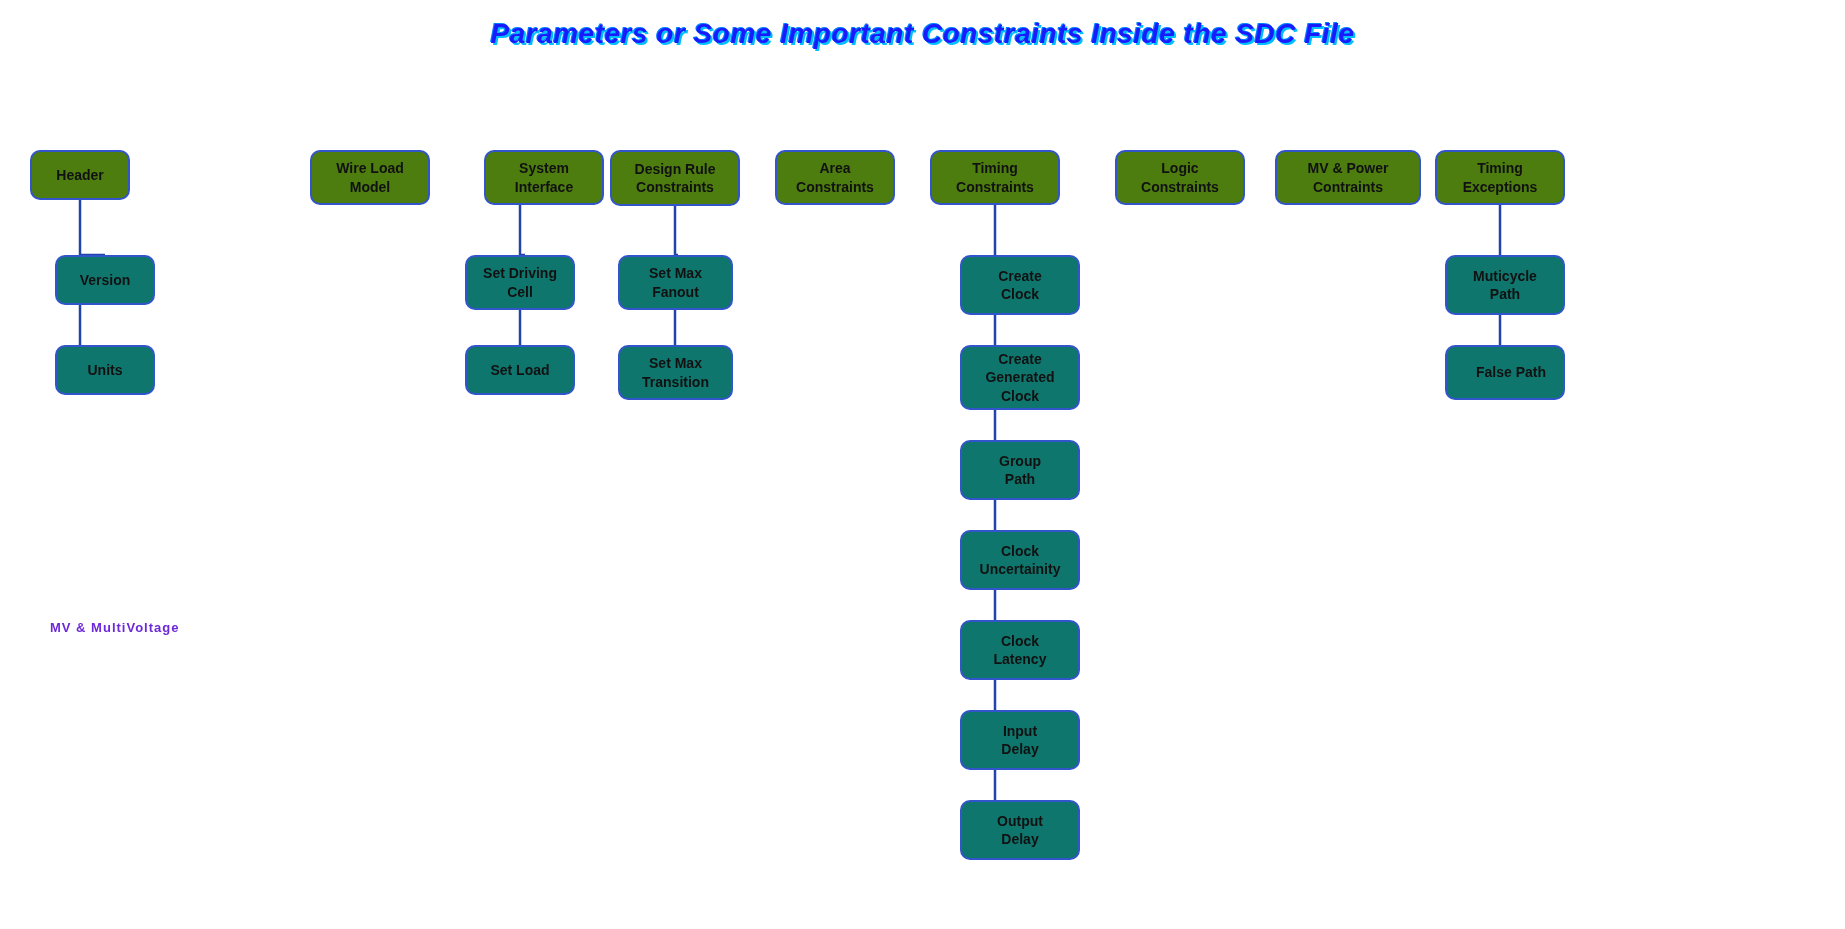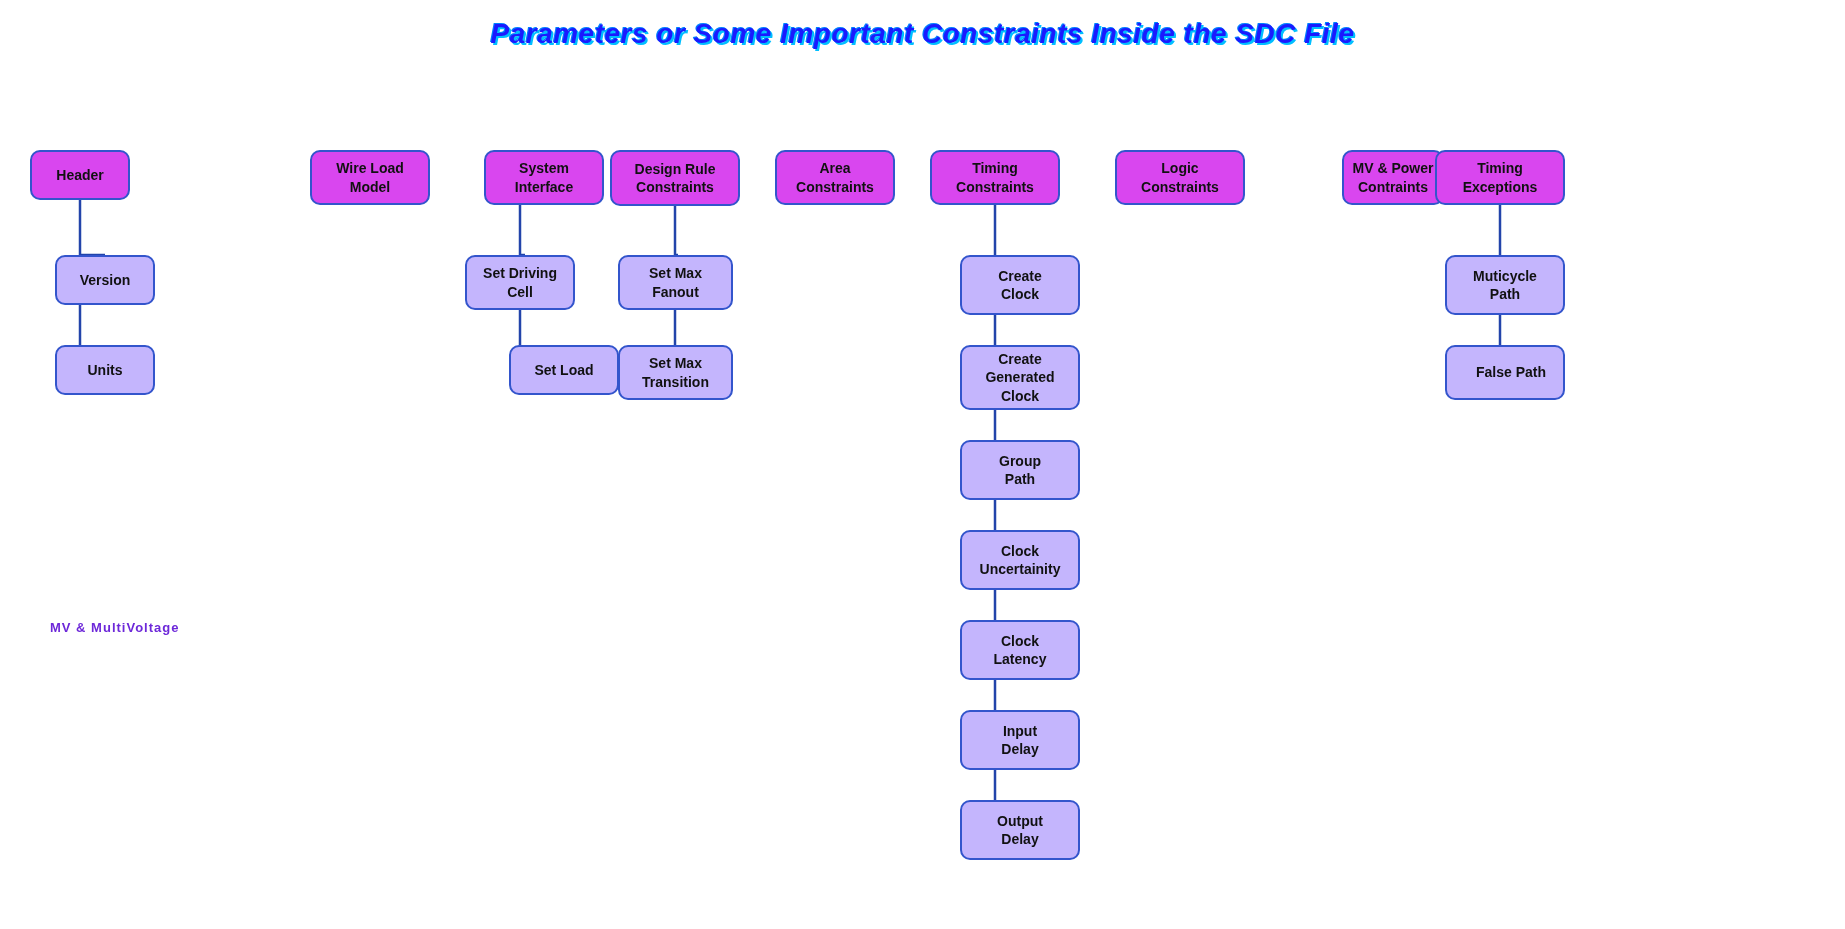--- a/index.html
+++ b/index.html
@@ -37,27 +37,27 @@
       align-items: center;
       justify-content: center;
       text-align: center;
       font-size: 14px;
       font-weight: 600;
       line-height: 1.3;
       padding: 6px 8px;
     }
 
     .node-blue {
-      background: #d946ef;
+      background: #4d7c0f;
       border: 2px solid #3355cc;
       color: #111;
     }
 
     .node-yellow {
-      background: #c4b5fd;
+      background: #0f766e;
       border: 2px solid #3355cc;
       color: #111;
     }
 
     
     .connectors {
       position: absolute;
       top: 0; left: 0;
       width: 1845px;
       height: 860px;
@@ -119,39 +119,39 @@
 
   <div class="node node-blue" style="left:30px; top:90px; width:100px; height:50px;">Header</div>
   <div class="node node-yellow" style="left:55px; top:195px; width:100px; height:50px;">Version</div>
   <div class="node node-yellow" style="left:55px; top:285px; width:100px; height:50px;">Units</div>
 
 
   <div class="node node-blue" style="left:310px; top:90px; width:120px; height:55px;">Wire Load<br>Model</div>
 
   <div class="node node-blue" style="left:460px; top:90px; width:120px; height:55px;margin-left:24px;">System<br>Interface</div>
   <div class="node node-yellow" style="left:465px; top:195px; width:110px; height:55px;">Set Driving<br>Cell</div>
-  <div class="node node-yellow" style="left:465px; top:285px; width:110px; height:50px;margin-left:44px;">Set Load</div>
+  <div class="node node-yellow" style="left:465px; top:285px; width:110px; height:50px;">Set Load</div>
 
   <div class="node node-blue" style="left:610px; top:90px; width:130px; height:56px;">Design Rule<br>Constraints</div>
   <div class="node node-yellow" style="left:618px; top:195px; width:115px; height:55px;">Set Max<br>Fanout</div>
   <div class="node node-yellow" style="left:618px; top:285px; width:115px; height:55px;">Set Max<br>Transition</div>
 
   <div class="node node-blue" style="left:775px; top:90px; width:120px; height:55px;">Area<br>Constraints</div>
 
   <div class="node node-blue" style="left:930px; top:90px; width:130px; height:55px;">Timing<br>Constraints</div>
   <div class="node node-yellow" style="left:960px; top:195px; width:120px; height:60px;">Create<br>Clock</div>
   <div class="node node-yellow" style="left:960px; top:285px; width:120px; height:65px;">Create<br>Generated<br>Clock</div>
   <div class="node node-yellow" style="left:960px; top:380px; width:120px; height:60px;">Group<br>Path</div>
   <div class="node node-yellow" style="left:960px; top:470px; width:120px; height:60px;">Clock<br>Uncertainity</div>
   <div class="node node-yellow" style="left:960px; top:560px; width:120px; height:60px;">Clock<br>Latency</div>
   <div class="node node-yellow" style="left:960px; top:650px; width:120px; height:60px;">Input<br>Delay</div>
   <div class="node node-yellow" style="left:960px; top:740px; width:120px; height:60px;">Output<br>Delay</div>
 
   <div class="node node-blue" style="left:1115px; top:90px; width:130px; height:55px;">Logic<br>Constraints</div>
 
-  <div class="node node-blue" style="left:1342px; top:90px; width:102px; height:55px;">MV &amp; Power<br>Contraints</div>
+  <div class="node node-blue" style="left:1275px; top:90px; width:146px; height:55px;">MV &amp; Power<br>Contraints</div>
 
   <div class="node node-blue" style="left:1435px; top:90px; width:130px; height:55px;">Timing<br>Exceptions</div>
   <div class="node node-yellow" style="left:1445px; top:195px; width:120px; height:60px;">Muticycle<br>Path</div>
   <div class="node node-yellow" style="left:1445px; top:285px; width:120px; height:55px;padding-left:20px;">False Path</div>
 
   <div class="watermark">MV &amp; MultiVoltage</div>
 </div>
 
 </body></html>

